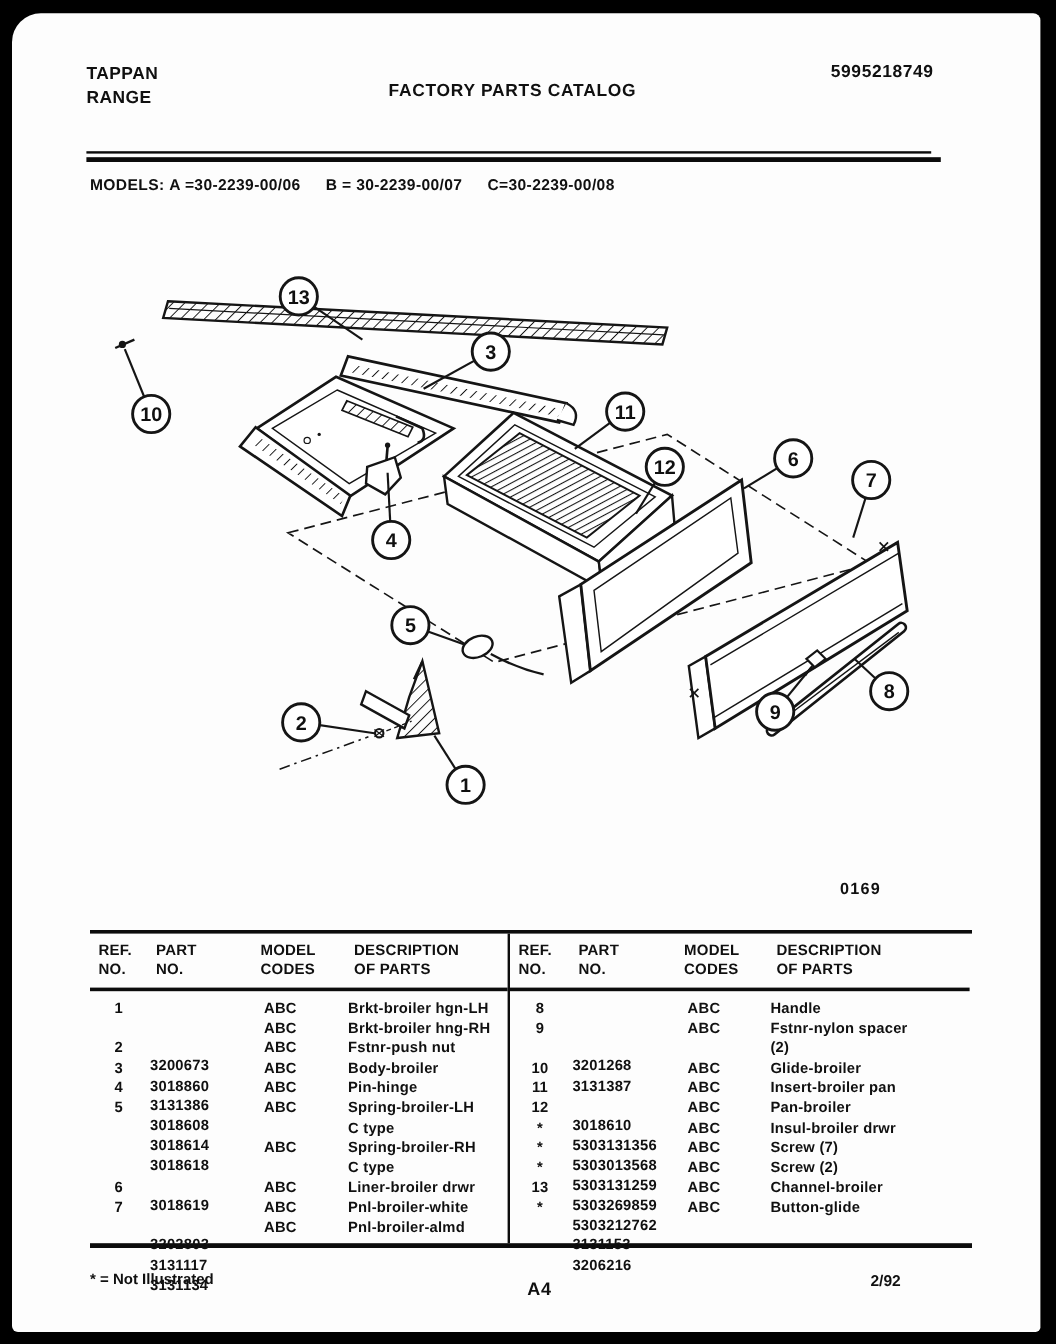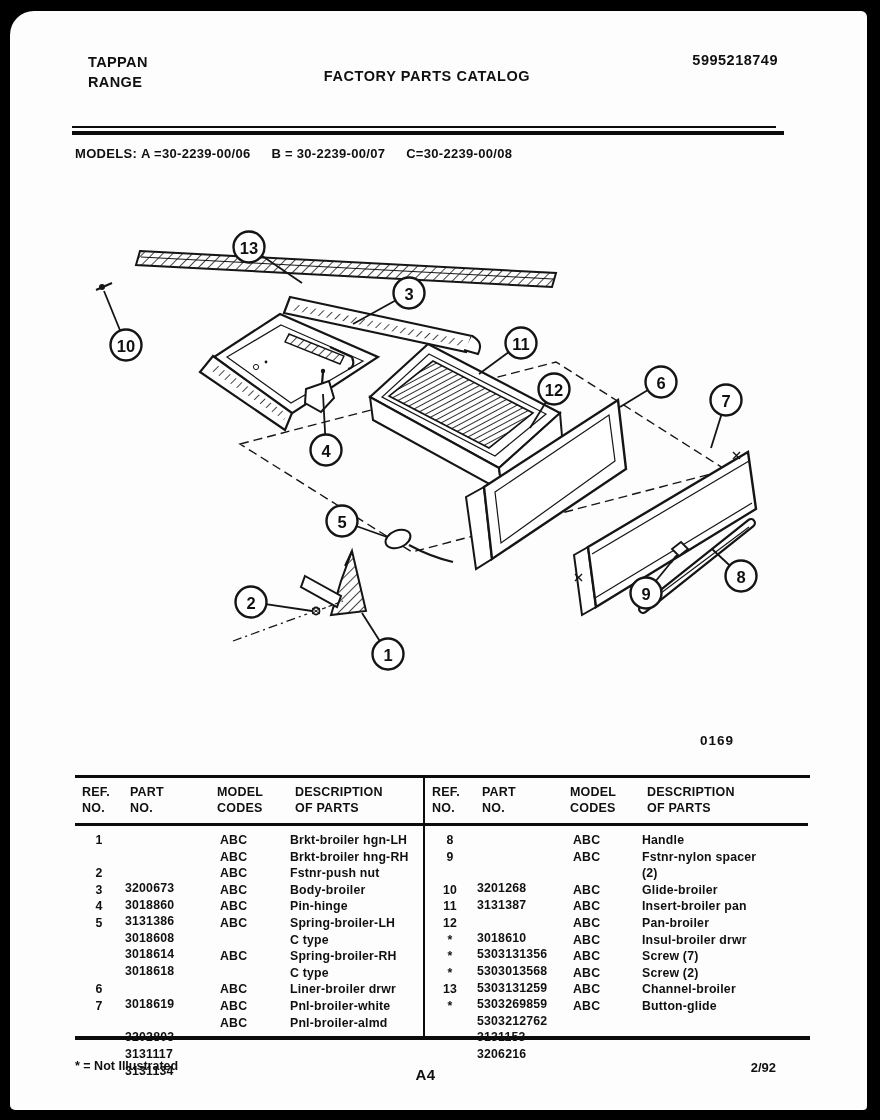--- a/index.html
+++ b/index.html
@@ -5,21 +5,21 @@
   html,body{margin:0;padding:0;}
   body{
     width:880px;height:1120px;position:relative;background:#000;
     font-family:"Liberation Sans", sans-serif;color:#101010;overflow:hidden;
   }
   .page-bg{
     position:absolute;left:10px;top:11px;right:13px;bottom:10px;
     background:#fdfdfd;border-radius:24px 6px 4px 5px;
   }
   .abs{position:absolute;}
-  .brand{left:72px;top:52px;font-size:14.5px;font-weight:bold;line-height:20px;letter-spacing:.4px;margin-left:16px;}
+  .brand{left:72px;top:52px;font-size:14.5px;font-weight:bold;line-height:20px;letter-spacing:.4px;}
   .doc-title{left:0;width:854px;top:68px;text-align:center;font-size:14.5px;font-weight:bold;letter-spacing:.6px;}
   .doc-num{left:600px;width:178px;top:52px;text-align:right;font-size:14.5px;font-weight:bold;letter-spacing:.5px;}
   .rule-thin{left:72px;top:126px;width:704px;height:2px;background:#0c0c0c;}
   .rule-thick{left:72px;top:131px;width:712px;height:4px;background:#0c0c0c;}
   .models{left:75px;top:146px;font-size:13px;font-weight:bold;letter-spacing:.3px;white-space:nowrap;}
   .models span{display:inline-block;}
   .models .m-label{}
   .models .m-a{margin-right:17px;text-align:right;}
   .models .m-b{margin-right:17px;}
   .fig-code{left:700px;top:733px;font-size:13.5px;font-weight:bold;letter-spacing:1px;}
@@ -41,22 +41,22 @@
   .thalf.left .thead, .thalf.left .trows{grid-template-columns:48px 87px 78px 1fr;}
   .thalf.right .thead, .thalf.right .trows{grid-template-columns:50px 88px 77px 1fr;}
   .trows{display:grid;padding-top:6px;font-size:12.3px;font-weight:bold;line-height:16.6px;letter-spacing:.2px;grid-auto-rows:16.6px;}
   .hc{padding-left:7px;}
   .cell-ref{text-align:center;}
   .cell-part{padding-left:2px;margin-top:48px;}
   .cell-code{padding-left:10px;}
   .cell-desc{padding-left:2px;white-space:nowrap;}
 
   .footer-note{left:75px;top:1059px;font-size:12.5px;font-weight:bold;}
-  .footer-page{left:0;width:851px;top:1066px;text-align:center;font-size:15px;font-weight:bold;letter-spacing:.5px;}
-  .footer-rev{left:700px;width:76px;top:1060px;text-align:right;font-size:13px;font-weight:bold;}
+  .footer-page{left:0;width:851px;top:1066px;text-align:center;font-size:15px;font-weight:bold;letter-spacing:.5px;padding-left:24px;}
+  .footer-rev{left:700px;width:76px;top:1060px;text-align:center;font-size:13px;font-weight:bold;}
 
   svg text{font-family:"Liberation Sans", sans-serif;font-weight:bold;}
 </style>
 </head>
 <body>
 
 <div class="page-bg"></div>
 
 <div class="abs brand">
   <div>TAPPAN</div>

